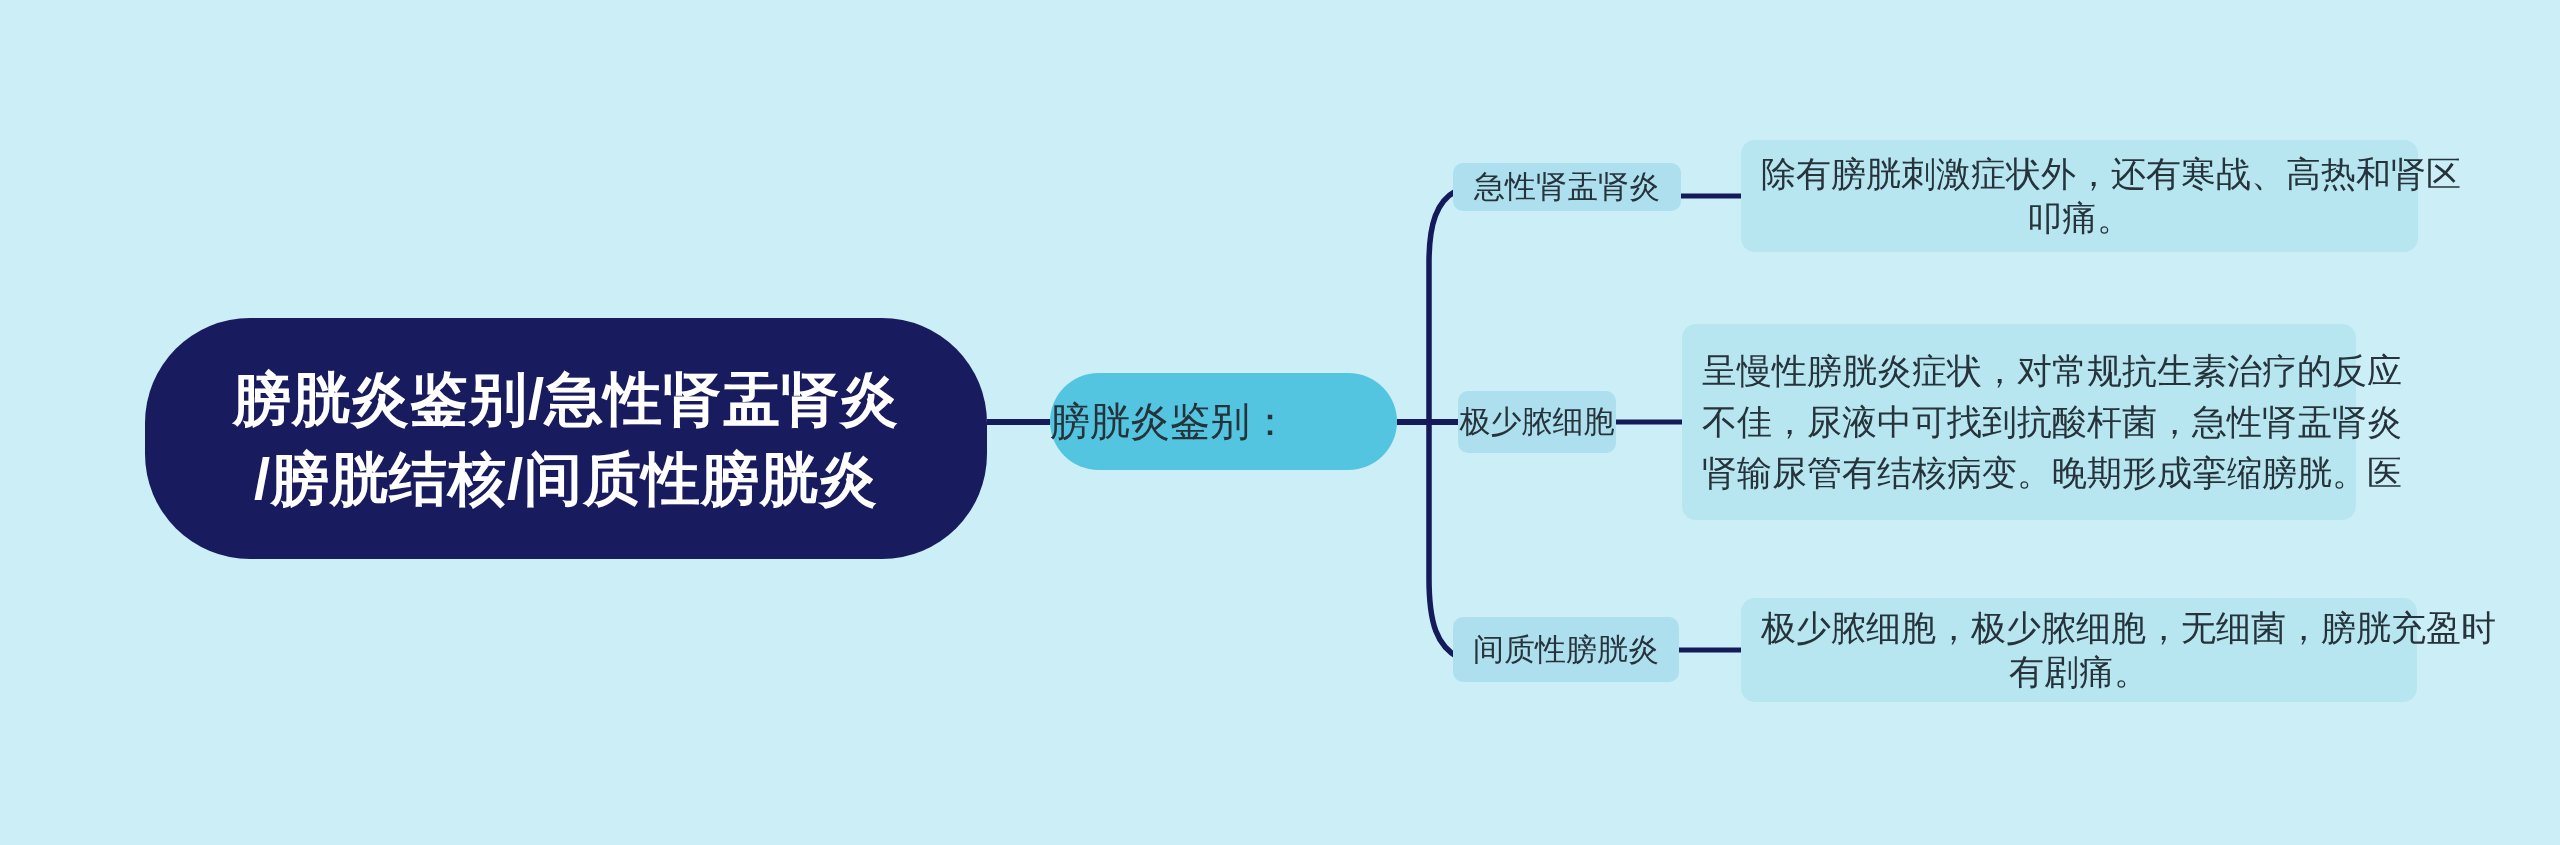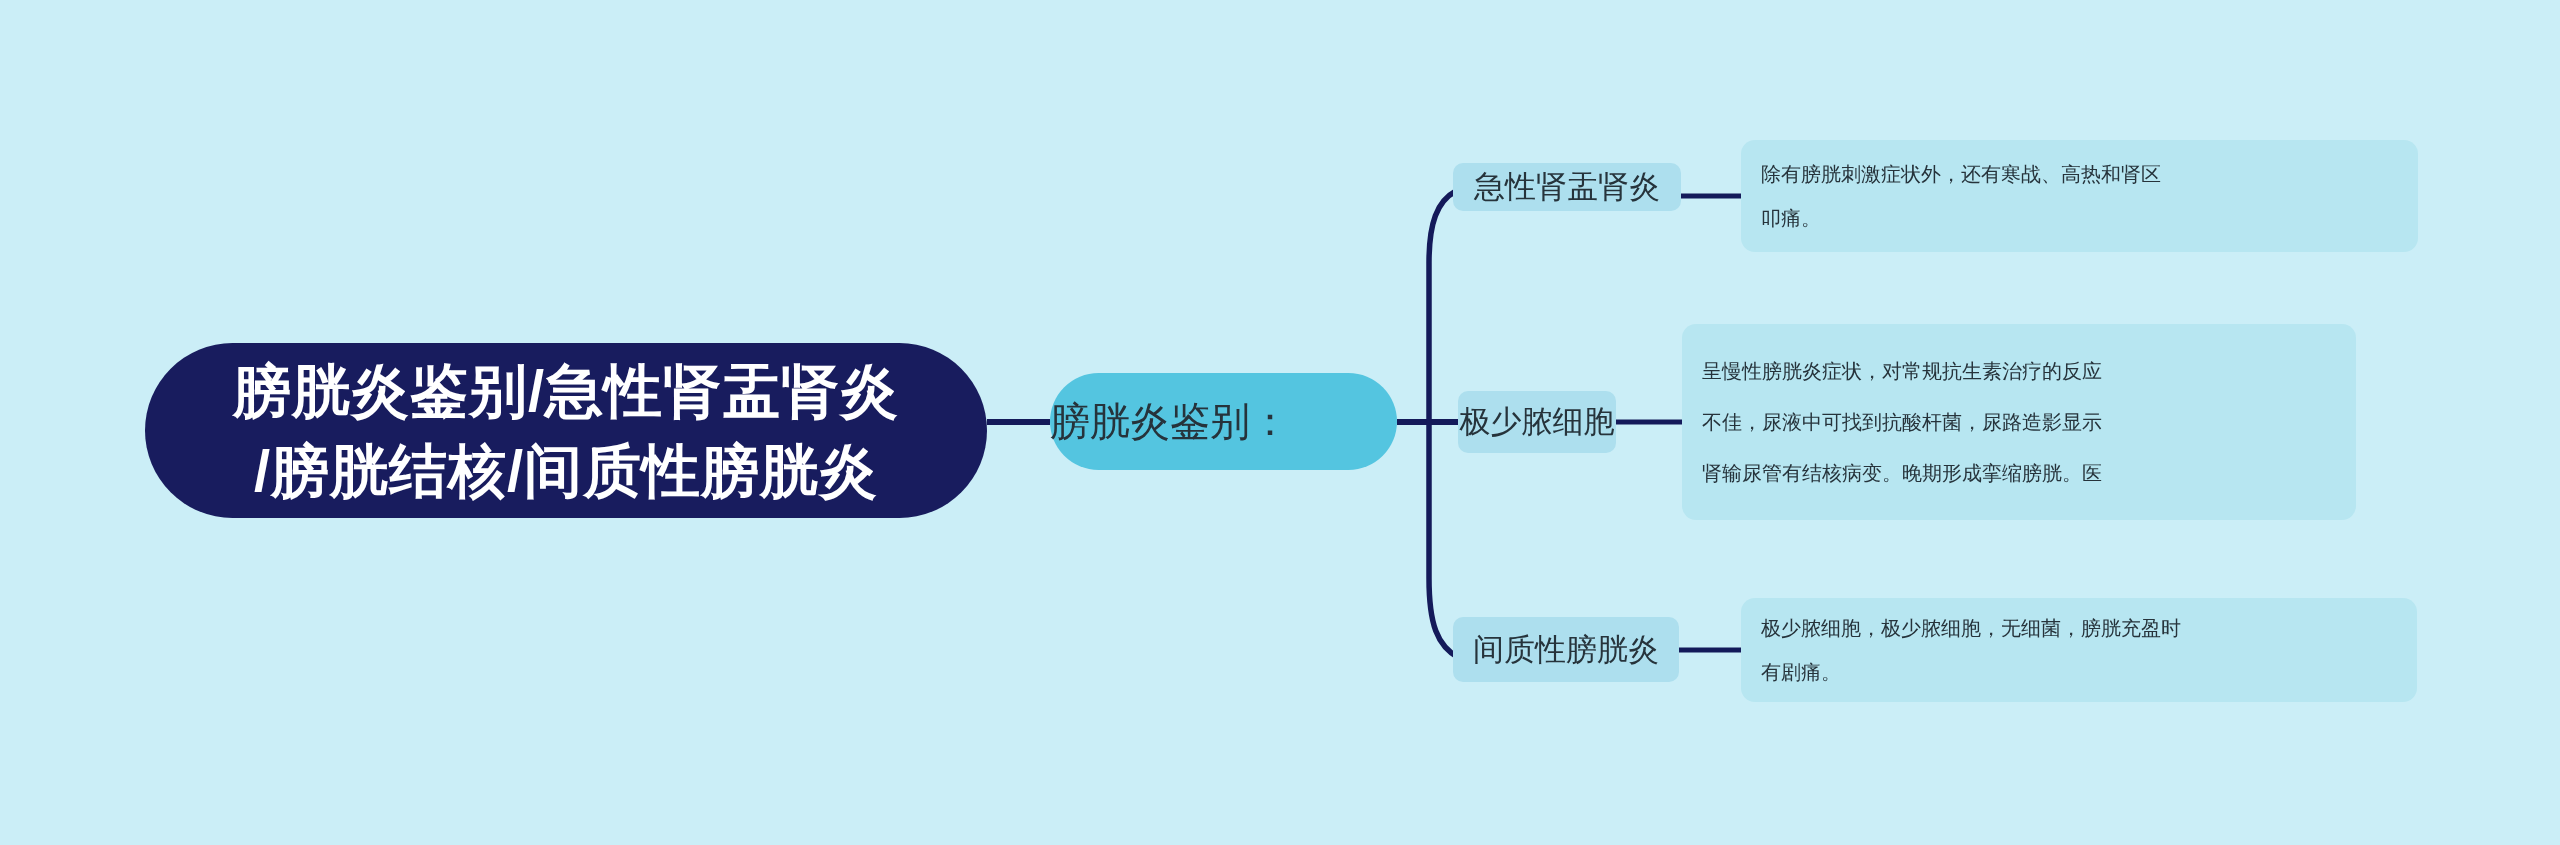--- a/index.html
+++ b/index.html
@@ -33,29 +33,28 @@
   svg.connectors path {
     fill: none;
     stroke: var(--connector);
   }
   svg.connectors path.main { stroke-width: 6; }
   svg.connectors path.branch { stroke-width: 5; }
   svg.connectors path.trunk { stroke-width: 5.5; stroke-linecap: round; }
   .root {
     position: absolute;
     left: 145px; top: 318px;
-    width: 842px; height: 175px;
+    width: 842px; height: 241px;
     background: var(--root-fill);
     border-radius: 105px;
     display: flex;
     flex-direction: column;
     align-items: center;
     justify-content: center;
     text-align: center;
-    margin-top: 25px;
   }
   .root-line {
     color: var(--root-text);
     font-size: 58px;
     font-weight: bold;
     line-height: 80px;
     white-space: nowrap;
     letter-spacing: 1px;
   }
   .center-pill {
@@ -90,23 +89,24 @@
     position: absolute;
     background: var(--box-fill);
     border-radius: 14px;
     display: flex;
     flex-direction: column;
     justify-content: center;
     padding: 8px 20px;
   }
   .dline {
     color: var(--text-dark);
-    font-size: 20px;
+    font-size: 35px;
     line-height: 44px;
     white-space: nowrap;
+    text-align: center;
   }
   
   .node-1 { left: 1453px; top: 163px; width: 228px; height: 48px; }
   .node-2 { left: 1458px; top: 391px; width: 158px; height: 62px; }
   .node-3 { left: 1453px; top: 617px; width: 226px; height: 65px; }
   .detail-1 { left: 1741px; top: 140px; width: 677px; height: 112px; }
   .detail-2 { left: 1682px; top: 324px; width: 674px; height: 196px; gap: 7px; }
   .detail-3 { left: 1741px; top: 598px; width: 676px; height: 104px; }
 </style>
 </head>
@@ -138,21 +138,21 @@
   <div class="detail detail-1">
     <div class="dline">除有膀胱刺激症状外，还有寒战、高热和肾区</div>
     <div class="dline">叩痛。</div>
   </div>
 
   <div class="node node-2">
     <span>极少脓细胞</span>
   </div>
   <div class="detail detail-2">
     <div class="dline">呈慢性膀胱炎症状，对常规抗生素治疗的反应</div>
-    <div class="dline">不佳，尿液中可找到抗酸杆菌，尿路造影显示</div>
+    <div class="dline">不佳，尿液中可找到抗酸杆菌，急性肾盂肾炎</div>
     <div class="dline">肾输尿管有结核病变。晚期形成挛缩膀胱。医</div>
   </div>
 
   <div class="node node-3">
     <span>间质性膀胱炎</span>
   </div>
   <div class="detail detail-3">
     <div class="dline">极少脓细胞，极少脓细胞，无细菌，膀胱充盈时</div>
     <div class="dline">有剧痛。</div>
   </div>

